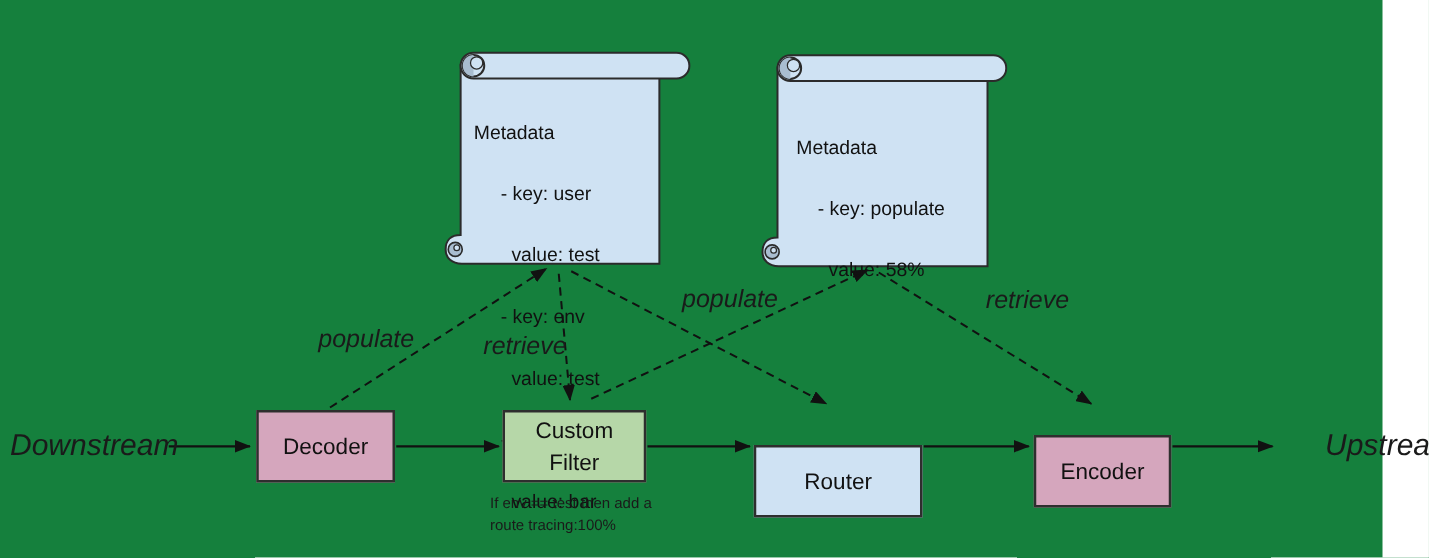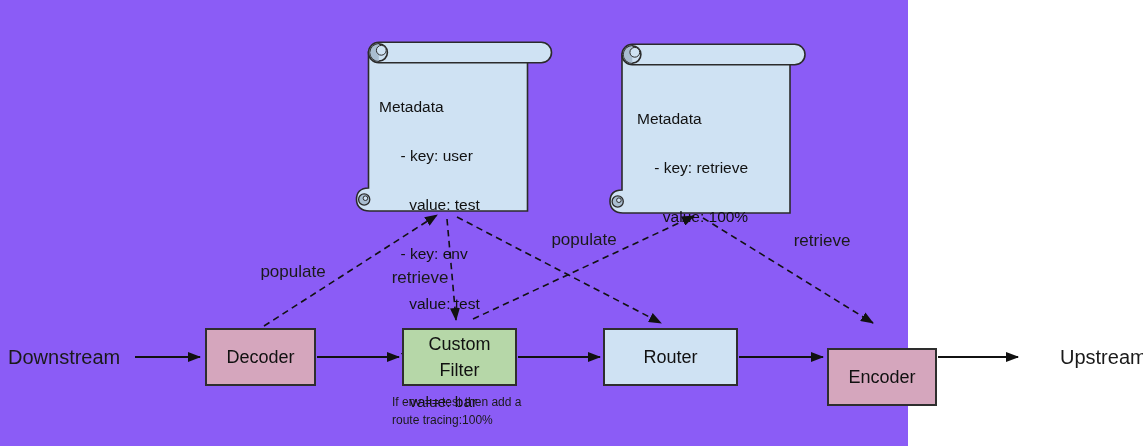--- a/index.html
+++ b/index.html
@@ -1,32 +1,32 @@
 <!DOCTYPE html>
 <html><head>
 <meta charset="utf-8">
 <style>
   html,body{margin:0;padding:0;background:#ffffff;}
   body{width:1143px;height:446px;overflow:hidden;
        font-family:"Liberation Sans","DejaVu Sans",sans-serif;color:#1a1a1a;}
-  .canvas{position:relative;width:908px;height:446px;background:#8b5cf6;}
+  .canvas{position:relative;width:1106px;height:446px;background:#15803d;}
   .overlay{position:absolute;left:0;top:0;pointer-events:none;}
   .overlay line{stroke:#111111;stroke-width:1.8;}
   .overlay line.dashed{stroke-width:1.6;stroke-dasharray:6.5 4.5;}
 
   .node{position:absolute;border:2px solid #2e2e2e;display:flex;
         align-items:center;justify-content:center;text-align:center;
         box-sizing:border-box;}
   .node-label{font-size:18px;line-height:26px;white-space:pre-line;color:#111;}
   .fill-pink{background:#d5a6bd;}
   .fill-green{background:#b6d7a8;}
-  .fill-blue{background:#cfe2f3;}
+  .fill-blue{background:#cfe2f3;margin-top:28px;}
 
-  .endpoint{position:absolute;font-size:20px;transform:translateY(-50%);white-space:nowrap;}
-  .edge-label{position:absolute;font-size:17px;transform:translate(-50%,-50%);white-space:nowrap;}
+  .endpoint{position:absolute;font-size:24px;transform:translateY(-50%);white-space:nowrap;font-style:italic;}
+  .edge-label{position:absolute;font-size:20px;transform:translate(-50%,-50%);white-space:nowrap;font-style:italic;}
 
   .caption{position:absolute;font-size:12px;line-height:18px;white-space:nowrap;}
 
   .scroll{position:absolute;}
   .scroll svg{position:absolute;left:0;top:0;}
   .scroll-text{position:absolute;font-size:15.5px;line-height:16.4px;white-space:pre;color:#111;}
   .sfill{fill:#cfe2f3;stroke:#2b2b2b;stroke-width:1.6;}
   .thin{stroke-width:1;}
   .sgray{fill:#a9bdd0;stroke:#2b2b2b;stroke-width:1.3;}
   .sgray-ns{fill:#a9bdd0;stroke:none;}
@@ -82,22 +82,22 @@
       <path class="sfill" d="M 18 12 L 18 148 C 10 148 6 152.5 6 159.5 C 6 166.5 11 171 19 171 L 186 171 L 186 12 Z"></path>
       <circle class="sgray" cx="13.7" cy="159.5" r="5.6"></circle>
       <circle class="sfill thin" cx="14.9" cy="158.2" r="2.3"></circle>
       <rect class="sfill" x="18" y="2.2" width="183" height="20.6" rx="10.3"></rect>
       <circle class="sfill" cx="28.3" cy="12.5" r="8.6"></circle>
       <path class="sgray-ns" d="M 28.3 3.9 A 8.6 8.6 0 0 0 28.3 21.1 L 28.3 3.9 Z"></path>
       <circle class="sfill thin" cx="30.8" cy="10.3" r="4.9"></circle>
     </svg>
     <div class="scroll-text" style="left:33px;top:36px">
       <div>Metadata</div>
-      <div>    - key: retrieve</div>
-      <div>      value: 100%</div>
+      <div>    - key: populate</div>
+      <div>      value: 58%</div>
     </div>
   </div>
 
   <div class="node fill-pink" style="left:205px;top:328px;width:111px;height:58px">
     <span class="node-label">Decoder</span>
   </div>
   <div class="node fill-green" style="left:402px;top:328px;width:115px;height:58px">
     <span class="node-label">Custom
 Filter</span>
   </div>

